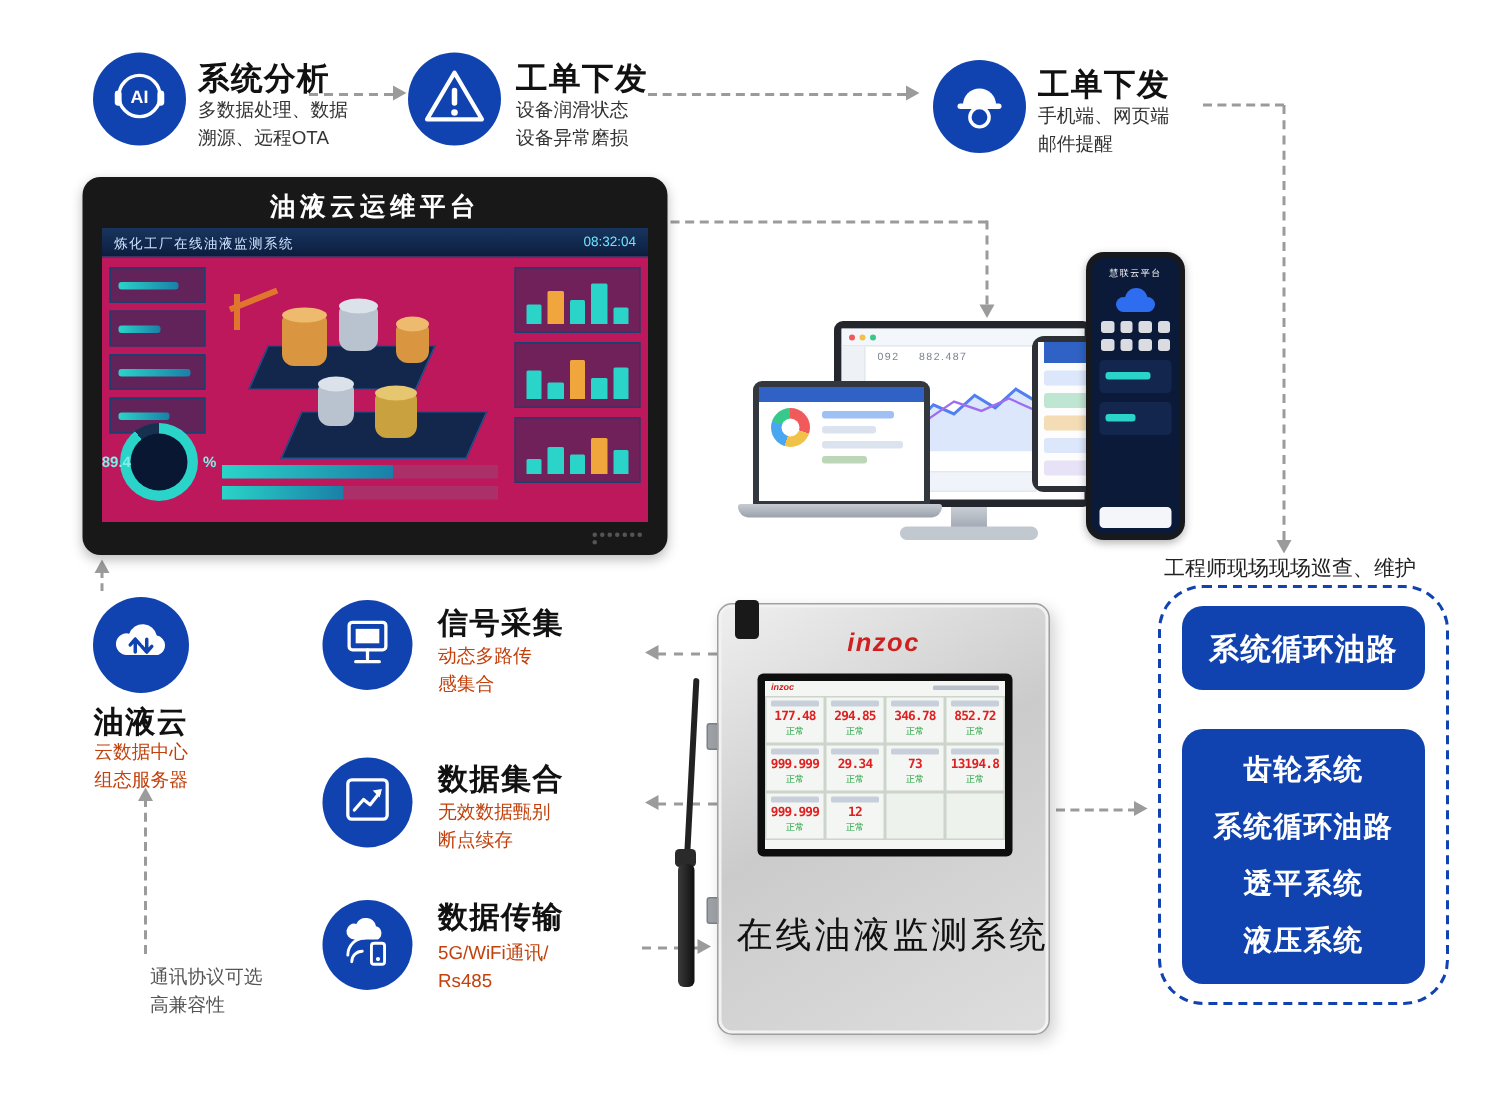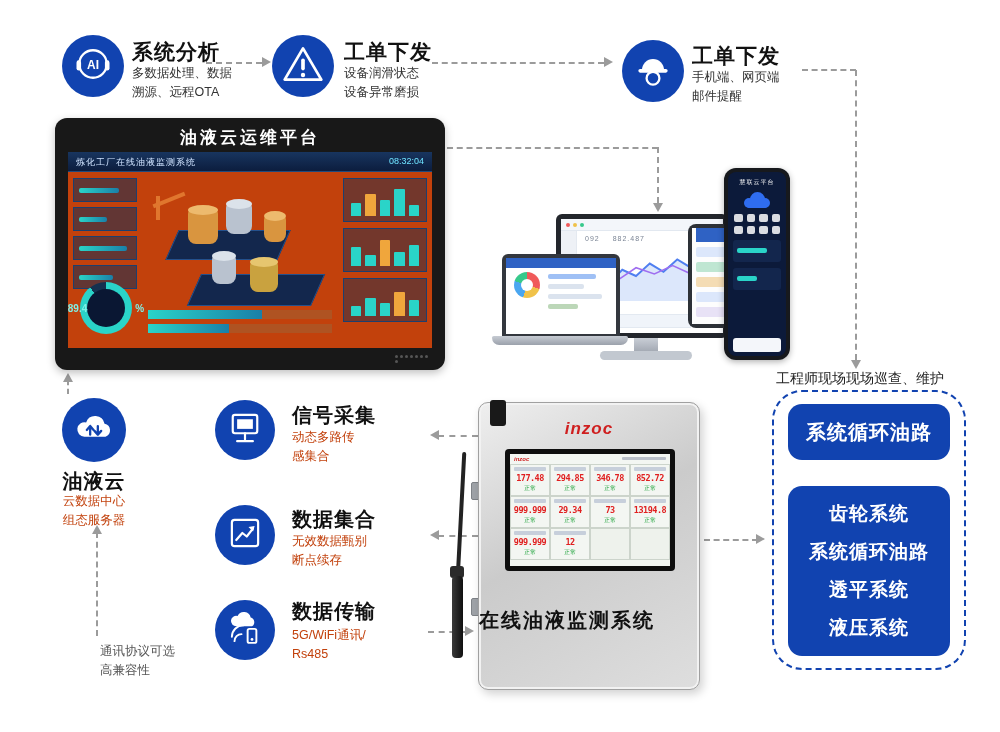--- a/index.html
+++ b/index.html
@@ -21,21 +21,21 @@
     background:#1143b0; display:flex; align-items:center; justify-content:center; }
   .feat-title { position:absolute; font-size:21px; font-weight:bold; color:#111; letter-spacing:1px; }
   .feat-desc  { position:absolute; font-size:12.5px; color:#333; line-height:1.5; }
 
   
   .tv { position:absolute; left:55px; top:118px; width:390px; height:252px;
         background:#181818; border-radius:12px; box-shadow:0 3px 8px rgba(0,0,0,.25); }
   .tv-title { position:absolute; top:8px; left:0; width:100%; text-align:center;
         color:#fff; font-size:17px; font-weight:bold; letter-spacing:3px; }
   .tv-screen { position:absolute; left:13px; top:34px; width:364px; height:196px;
-        background:#c2410c; overflow:hidden; }
+        background:#be185d; overflow:hidden; }
   .tv-dots { position:absolute; right:16px; bottom:7px; width:34px; height:8px;
         display:flex; flex-wrap:wrap; gap:2px; }
   .tv-dots i { width:3px; height:3px; border-radius:50%; background:#555; }
   .scr-header { position:absolute; left:0; top:0; width:100%; height:20px;
         background:linear-gradient(#18355f,#0c1d3e); border-bottom:1px solid #1f4a7d; }
   .scr-title { position:absolute; left:8px; top:4px; font-size:9px; color:#cfe3ff; letter-spacing:1px; }
   .scr-time  { position:absolute; right:8px; top:4px; font-size:9px; color:#6fe3ff; }
   .scr-left  { position:absolute; left:5px; top:26px; width:64px; }
   .scr-left .lp { height:24px; margin-bottom:5px; border:1px solid #1c3f6e; background:rgba(20,45,85,.55); position:relative; }
   .scr-left .lp i { position:absolute; left:5px; top:9px; height:5px; border-radius:2px; background:linear-gradient(90deg,#2ad4c8,#1a7fa8); }
@@ -130,22 +130,22 @@
   .scr2-top { height:10px; position:relative; }
   .scr2-brand { position:absolute; left:4px; top:2px; font-size:6px; font-weight:bold; font-style:italic; color:#cf1f1f; }
   .scr2-bar { position:absolute; right:4px; top:3px; width:44px; height:3px; background:#b9bfc9; border-radius:1px; }
   .cell-grid { display:grid; grid-template-columns:repeat(4,1fr); }
   .cell { height:32px; border:1px solid #ccd4cb; padding:1px 1px; }
   .cell.empty { background:#eef2ec; }
   .cell-h { height:4px; margin:1px 2px 2px; background:#c7cfdb; border-radius:1px; }
   .cell-v { font-family:"DejaVu Sans Mono", monospace; font-size:8.5px; font-weight:bold;
         color:#e02020; text-align:center; letter-spacing:-0.5px; line-height:11px; }
   .cell-s { font-size:6px; color:#1fa33c; text-align:center; line-height:8px; }
-  .box-label { position:absolute; top:204px; left:0; width:100%; text-align:left;
-        font-size:20px; font-weight:bold; color:#111; letter-spacing:2px; }
+  .box-label { position:absolute; top:204px; left:0; width:100%; text-align:right;
+        font-size:24px; font-weight:normal; color:#111; letter-spacing:2px; }
   .clasp { position:absolute; width:9px; height:18px; background:#9fa3a8; border:1px solid #7e8287; border-radius:2px; z-index:1; }
   .conn { position:absolute; left:490px; top:400px; width:16px; height:26px; background:#191919; border-radius:3px; z-index:3; }
   .ant-rod { position:absolute; left:459px; top:452px; width:4px; height:126px; background:#222; border-radius:2px; transform:rotate(3deg); z-index:1; }
   .ant-joint { position:absolute; left:450px; top:566px; width:14px; height:12px; background:#2a2a2a; border-radius:3px; z-index:1; }
   .ant-base { position:absolute; left:452px; top:576px; width:11px; height:82px; background:linear-gradient(90deg,#3a3a3a,#101010); border-radius:4px; z-index:1; }
 
   
   .rp-dashed { position:absolute; left:772px; top:390px; width:194px; height:280px;
         border:2px dashed #1143b0; border-radius:30px; }
   .rp-box { position:absolute; background:#1143b0; border-radius:14px; color:#fff;

